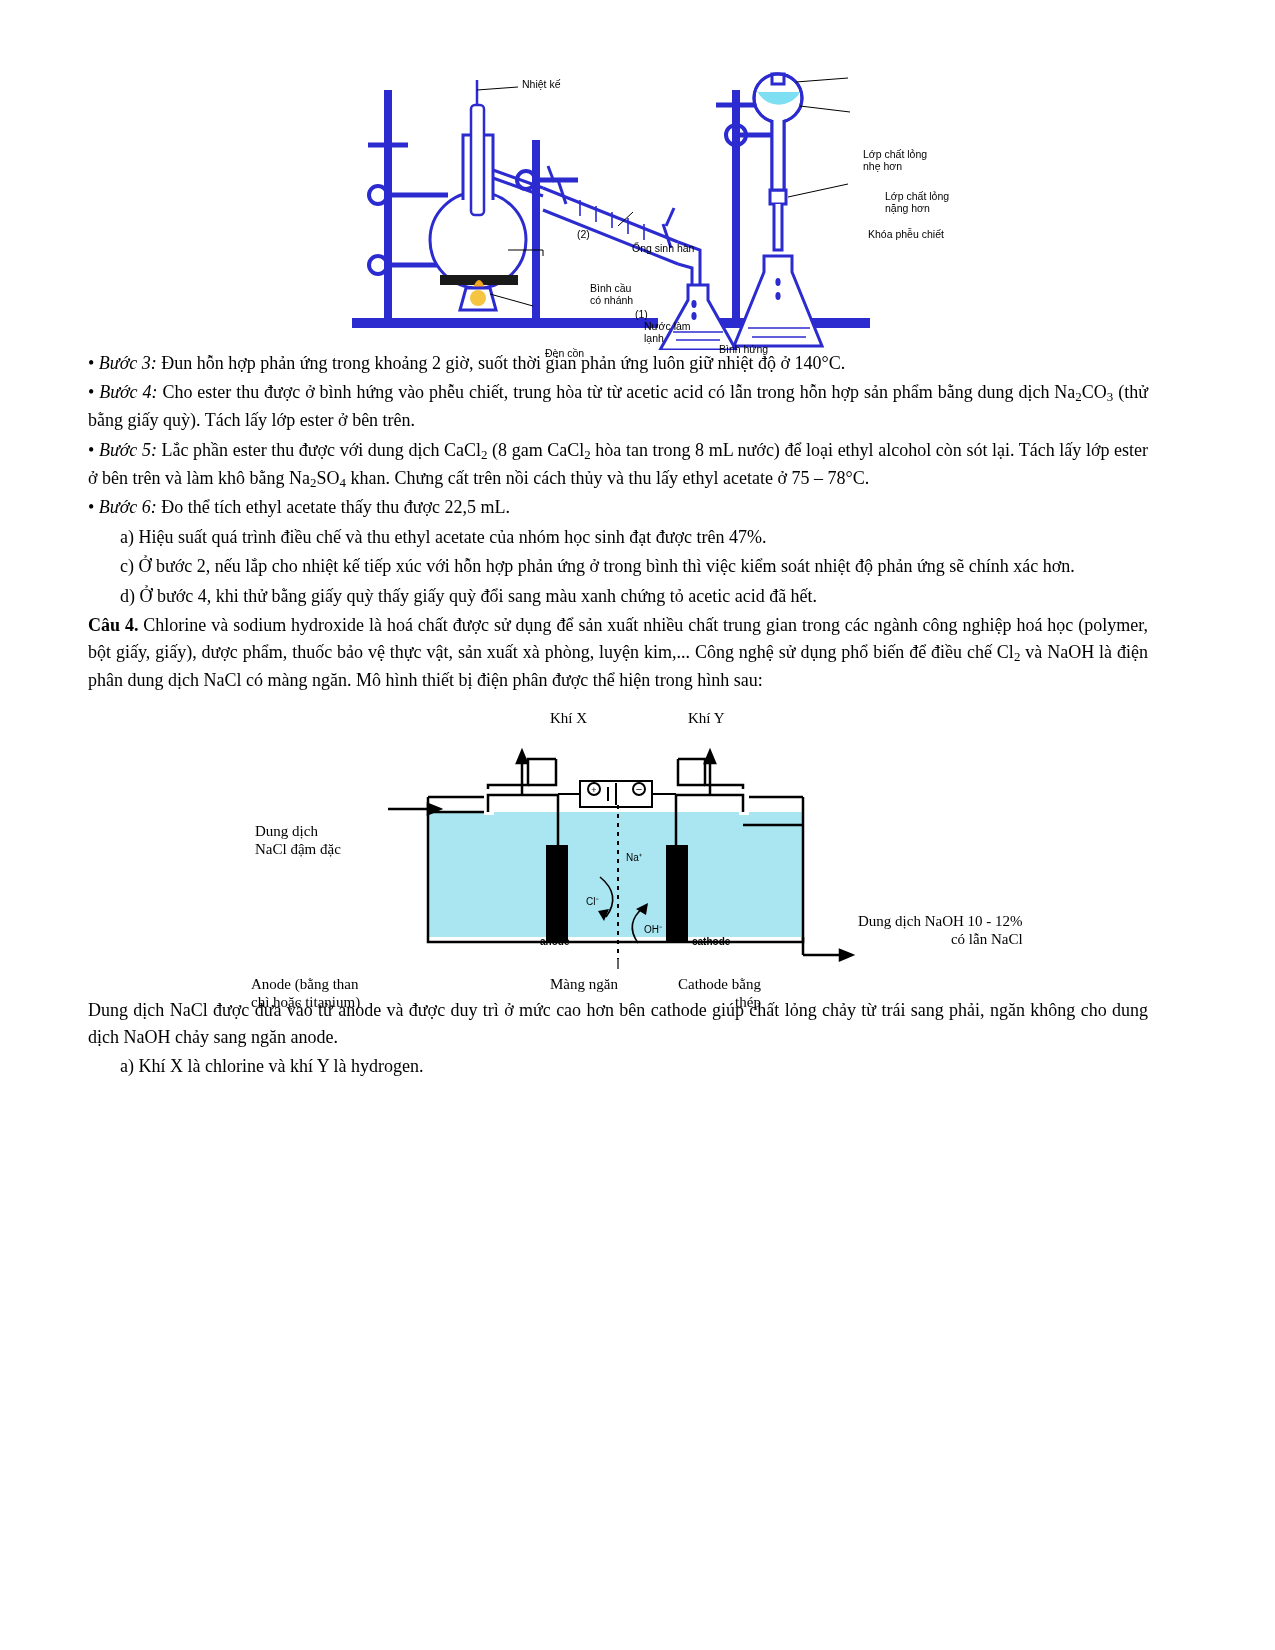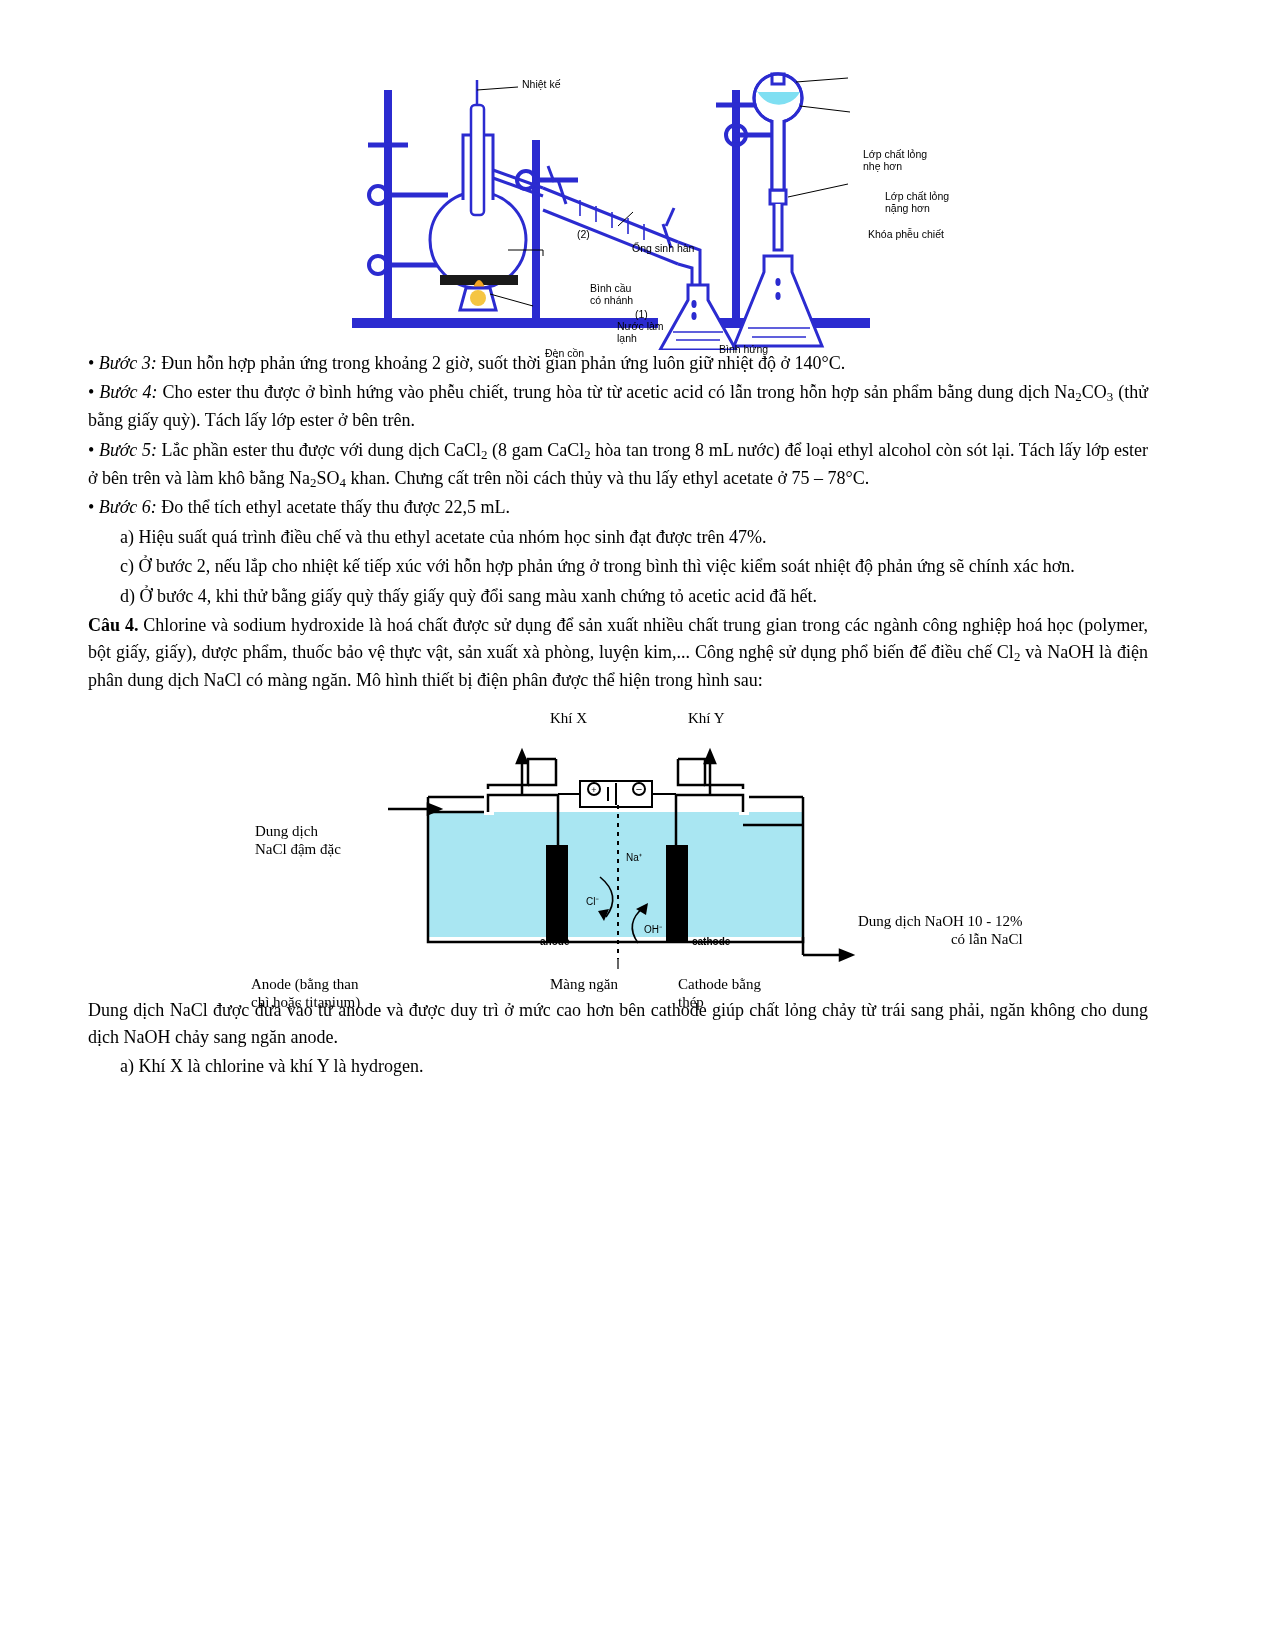--- a/index.html
+++ b/index.html
@@ -58,21 +58,21 @@
     color: #000;
     white-space: nowrap;
   }
   .lbl-serif {
     position: absolute;
     font-family: "Liberation Serif", serif;
     font-size: 15px;
     line-height: 1.2;
     color: #000;
     white-space: nowrap;
-    text-align: left;
+    text-align: right;
   }
   svg { display: block; }
 </style>
 </head>
 <body>
 
 <div class="page">
   <div class="content">
 
     <div class="fig fig-dist">
@@ -182,21 +182,21 @@
           <line x1="700" y1="137" x2="760" y2="124"></line>
         </g>
       </svg>
 
       <div class="lbl" style="left:434px; top:18px;">Nhiệt kế</div>
       <div class="lbl" style="left:489px; top:168px;">(2)</div>
       <div class="lbl" style="left:544px; top:182px;">Ống sinh hàn</div>
       <div class="lbl" style="left:458px; top:222px; white-space:pre;margin-left:44px;">Bình cầu
 có nhánh</div>
       <div class="lbl" style="left:547px; top:248px;">(1)</div>
-      <div class="lbl" style="left:529px; top:260px; white-space:pre;">Nước làm
+      <div class="lbl" style="left:556px; top:260px; white-space:pre;">Nước làm
 lạnh</div>
       <div class="lbl" style="left:631px; top:283px;">Bình hứng</div>
       <div class="lbl" style="left:457px; top:287px;">Đèn cồn</div>
       <div class="lbl" style="left:775px; top:88px; white-space:pre;">Lớp chất lỏng
 nhẹ hơn</div>
       <div class="lbl" style="left:797px; top:130px; white-space:pre;">Lớp chất lỏng
 nặng hơn</div>
       <div class="lbl" style="left:780px; top:168px;">Khóa phễu chiết</div>
     </div>
 

